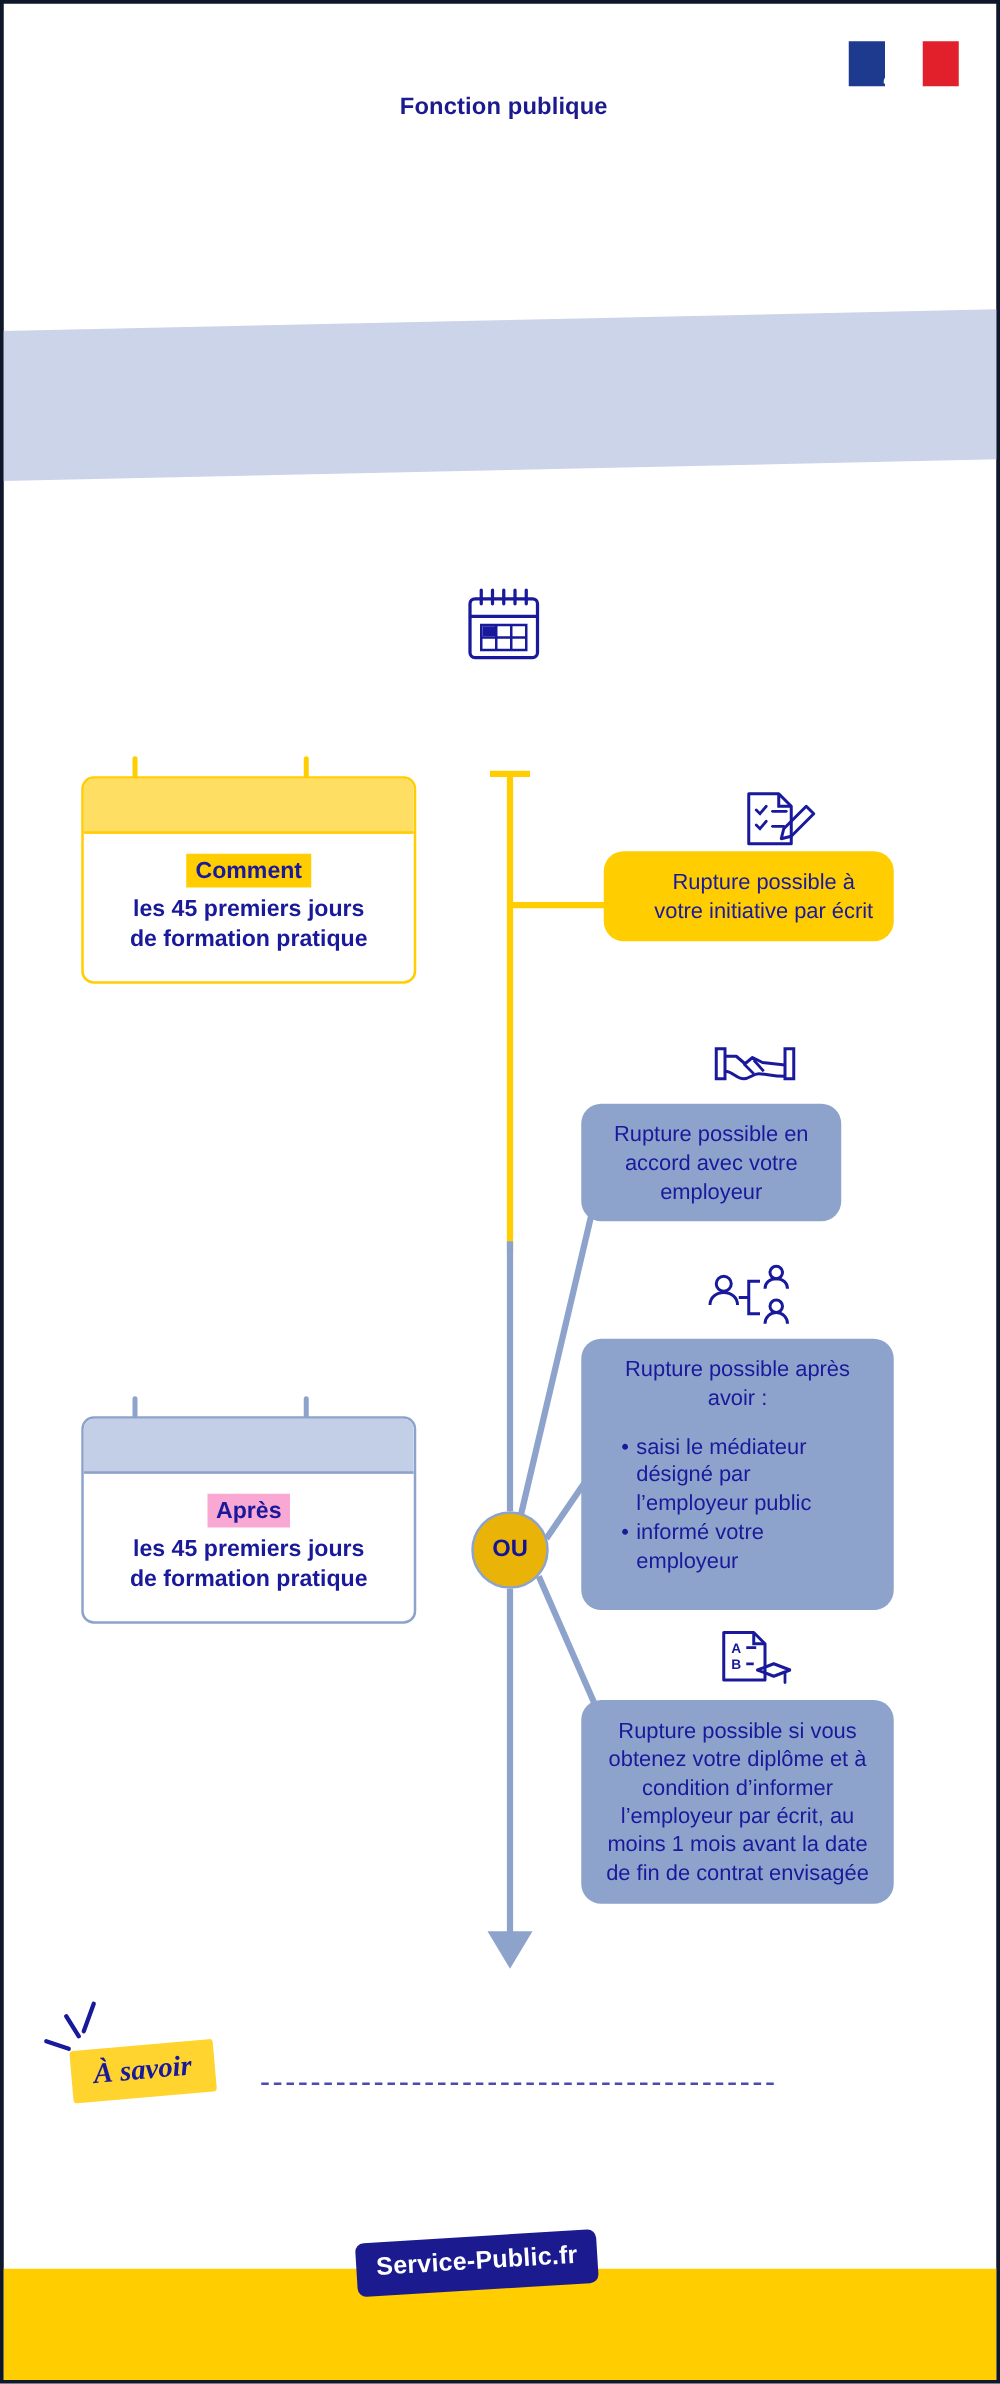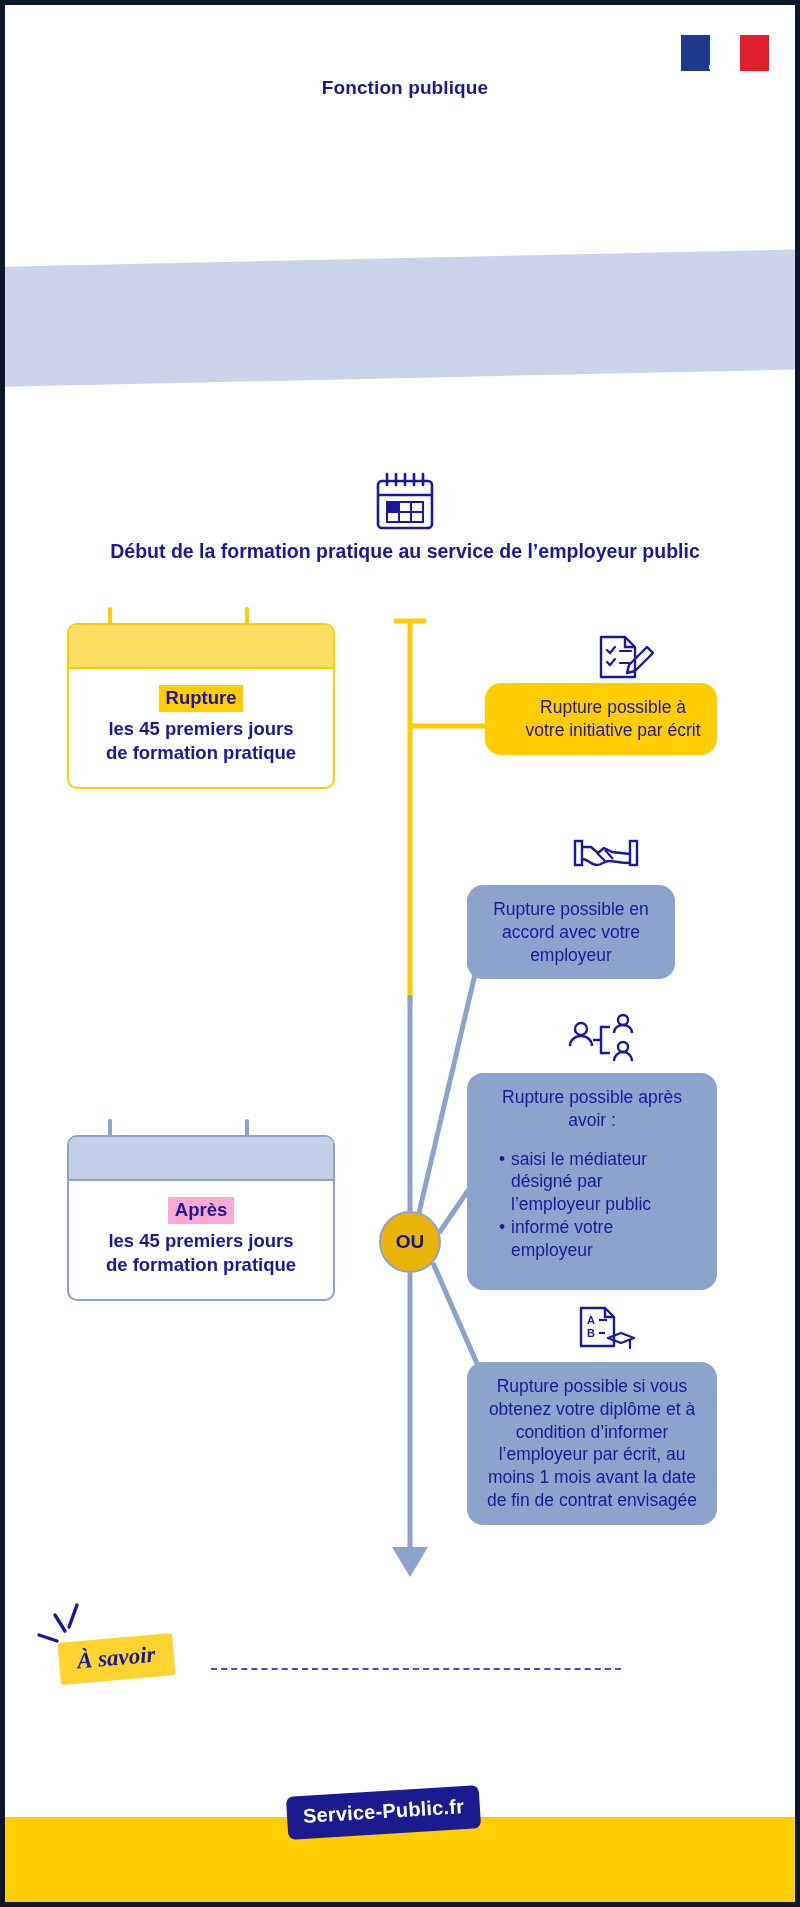--- a/index.html
+++ b/index.html
@@ -6,21 +6,21 @@
   body{
     font-family:"Liberation Sans", sans-serif;
     -webkit-font-smoothing:antialiased;
   }
   #poster{
     position:relative;
     width:800px;
     height:1907px;
     background:#ffffff;
     overflow:hidden;
-    border:5px solid #0f172a;
+    border:3px solid #0f172a;
     box-sizing:border-box;
   }
 
   
   .flag{
     position:absolute;
     left:676px; top:30px;
     width:88px; height:36px;
     display:flex;
   }
@@ -251,21 +251,20 @@
       <line x1="50" y1="3" x2="50" y2="14"></line>
     </g>
     <g stroke="#19199b" stroke-width="2" fill="none">
       <rect x="14" y="31" width="36" height="20"></rect>
       <line x1="26" y1="31" x2="26" y2="51"></line>
         <line x1="38" y1="31" x2="38" y2="51"></line>
       <line x1="14" y1="41" x2="50" y2="41"></line>
     </g>
     <rect x="15" y="32" width="10" height="8" fill="#19199b"></rect>
   </svg>
-  <div class="start-label">Début de la formation pratique au service de l’employeur public</div>
 
   <svg class="wires" viewBox="0 0 800 1907">
 
     <line x1="389" y1="616" x2="421" y2="616" stroke="#ffcd00" stroke-width="5"></line>
 
     <line x1="405" y1="616" x2="405" y2="1000" stroke="#ffcd00" stroke-width="5"></line>
 
     <line x1="405" y1="721" x2="492" y2="721" stroke="#ffcd00" stroke-width="5"></line>
     <circle cx="492" cy="721" r="8" fill="#ffffff"></circle>
 
@@ -282,21 +281,21 @@
 
     <line x1="105" y1="604" x2="105" y2="645" stroke="#ffcd00" stroke-width="4" stroke-linecap="round"></line>
     <line x1="242" y1="604" x2="242" y2="645" stroke="#ffcd00" stroke-width="4" stroke-linecap="round"></line>
     <line x1="105" y1="1116" x2="105" y2="1157" stroke="#8ea3cc" stroke-width="4" stroke-linecap="round"></line>
     <line x1="242" y1="1116" x2="242" y2="1157" stroke="#8ea3cc" stroke-width="4" stroke-linecap="round"></line>
   </svg>
 
   <div class="calcard" id="card-pendant">
     <div class="head"></div>
     <div class="body">
-      <span class="chip">Rupture</span><br>
+      <span class="chip">Comment</span><br>
       <span>les 45 premiers jours</span><br>
       <span>de formation pratique</span>
     </div>
   </div>
 
   <div class="calcard" id="card-apres">
     <div class="head"></div>
     <div class="body">
       <span class="chip">Après</span><br>
       <span>les 45 premiers jours</span><br>

